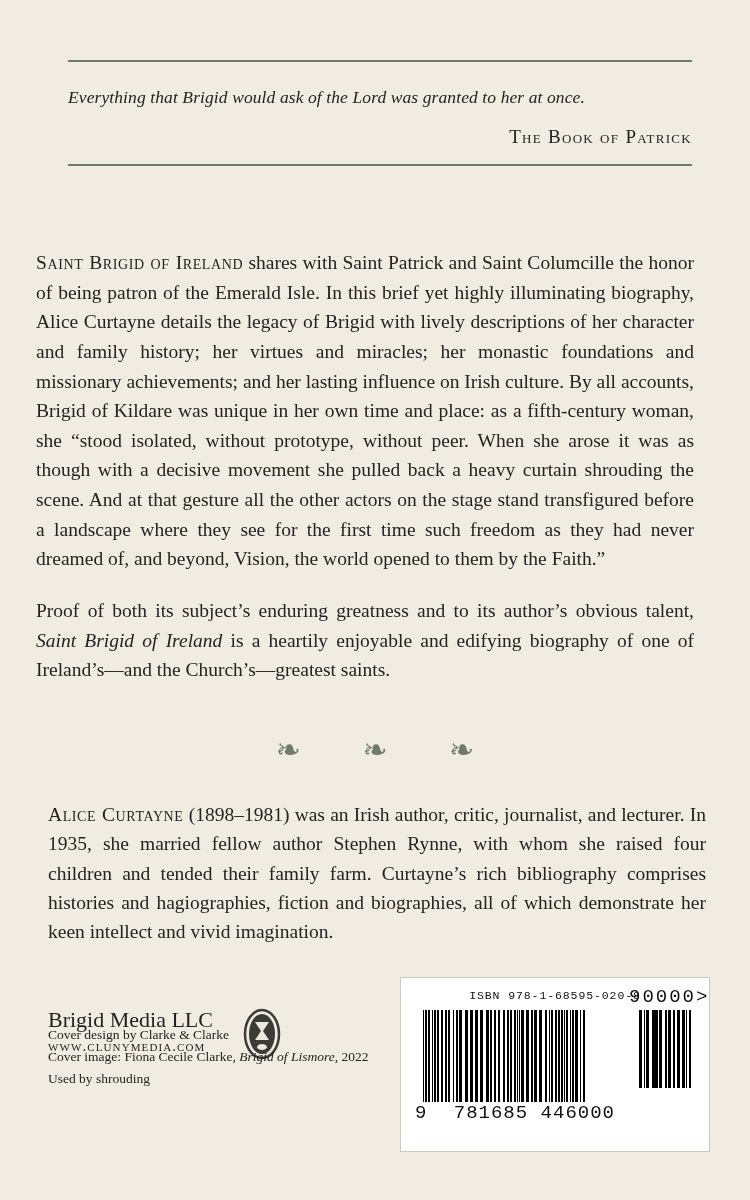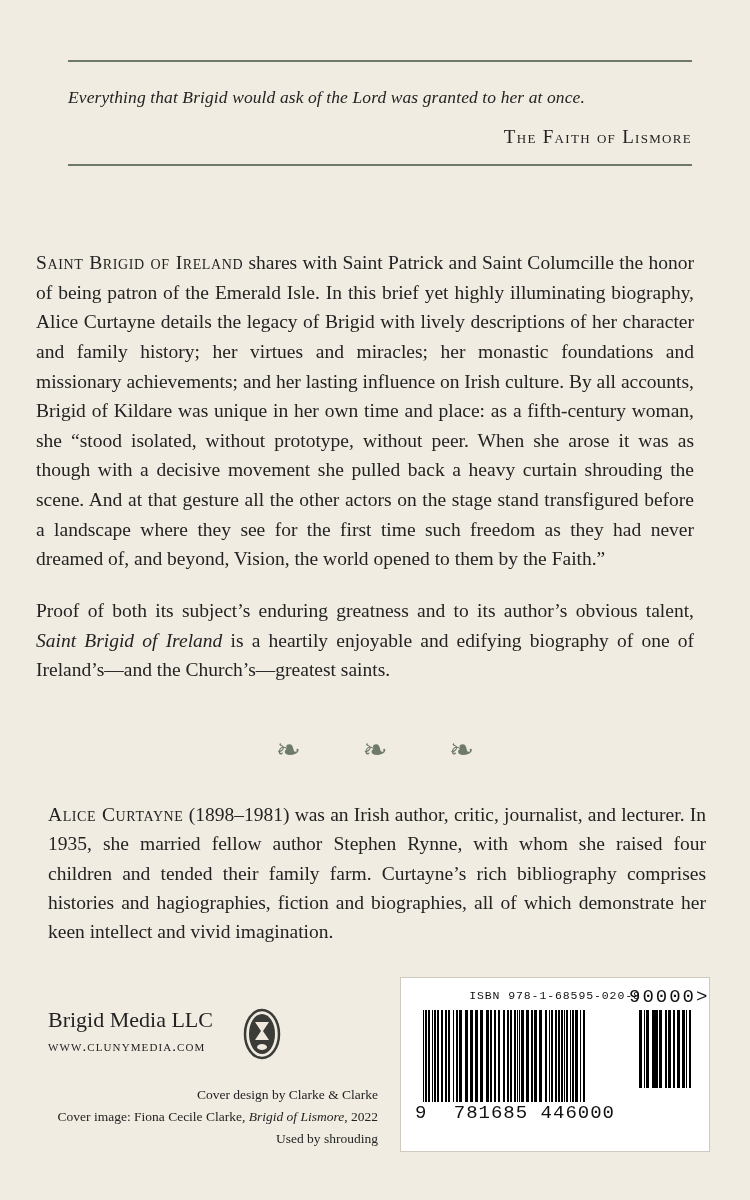--- a/index.html
+++ b/index.html
@@ -130,26 +130,25 @@
     position: absolute;
     left: 241px;
     top: 1008px;
     width: 42px;
     height: 52px;
   }
 
   .credits {
     position: absolute;
     left: 48px;
-    top: 1084px;
+    top: 1024px;
     width: 330px;
     font-size: 13.5px;
     line-height: 1.62;
     color: #232323;
-    text-align: right;
   }
   .credits div { white-space: nowrap; }
 
   
   .barcode-box {
     position: absolute;
     left: 400px;
     top: 977px;
     width: 310px;
     height: 175px;
@@ -217,21 +216,21 @@
   }
 </style>
 </head>
 <body>
 
 <div class="page">
 
   <div class="epigraph">
     <div class="rule"></div>
     <p class="epigraph-quote">Everything that Brigid would ask of the Lord was granted to her at once.</p>
-    <div class="epigraph-source">The Faith of Lismore</div>
+    <div class="epigraph-source">The Book of Patrick</div>
     <div class="rule thin"></div>
   </div>
 
   <div class="blurb">
     <p><span class="sc">Saint Brigid of Ireland</span><span> shares with Saint Patrick and Saint Columcille the honor of being patron of the Emerald Isle. In this brief yet highly illuminating biography, Alice Curtayne details the legacy of Brigid with lively descriptions of her character and family history; her virtues and miracles; her monastic foundations and missionary achievements; and her lasting influence on Irish culture. By all accounts, Brigid of Kildare was unique in her own time and place: as a fifth-century woman, she “stood isolated, without prototype, without peer. When she arose it was as though with a decisive movement she pulled back a heavy curtain shrouding the scene. And at that gesture all the other actors on the stage stand transfigured before a landscape where they see for the first time such freedom as they had never dreamed of, and beyond, Vision, the world opened to them by the Faith.”</span></p>
     <p><span>Proof of both its subject’s enduring greatness and to its author’s obvious talent, </span><em>Saint Brigid of Ireland</em><span> is a heartily enjoyable and edifying biography of one of Ireland’s—and the Church’s—greatest saints.</span></p>
   </div>
 
   <div class="ornament">❧ ❧ ❧</div>
 

